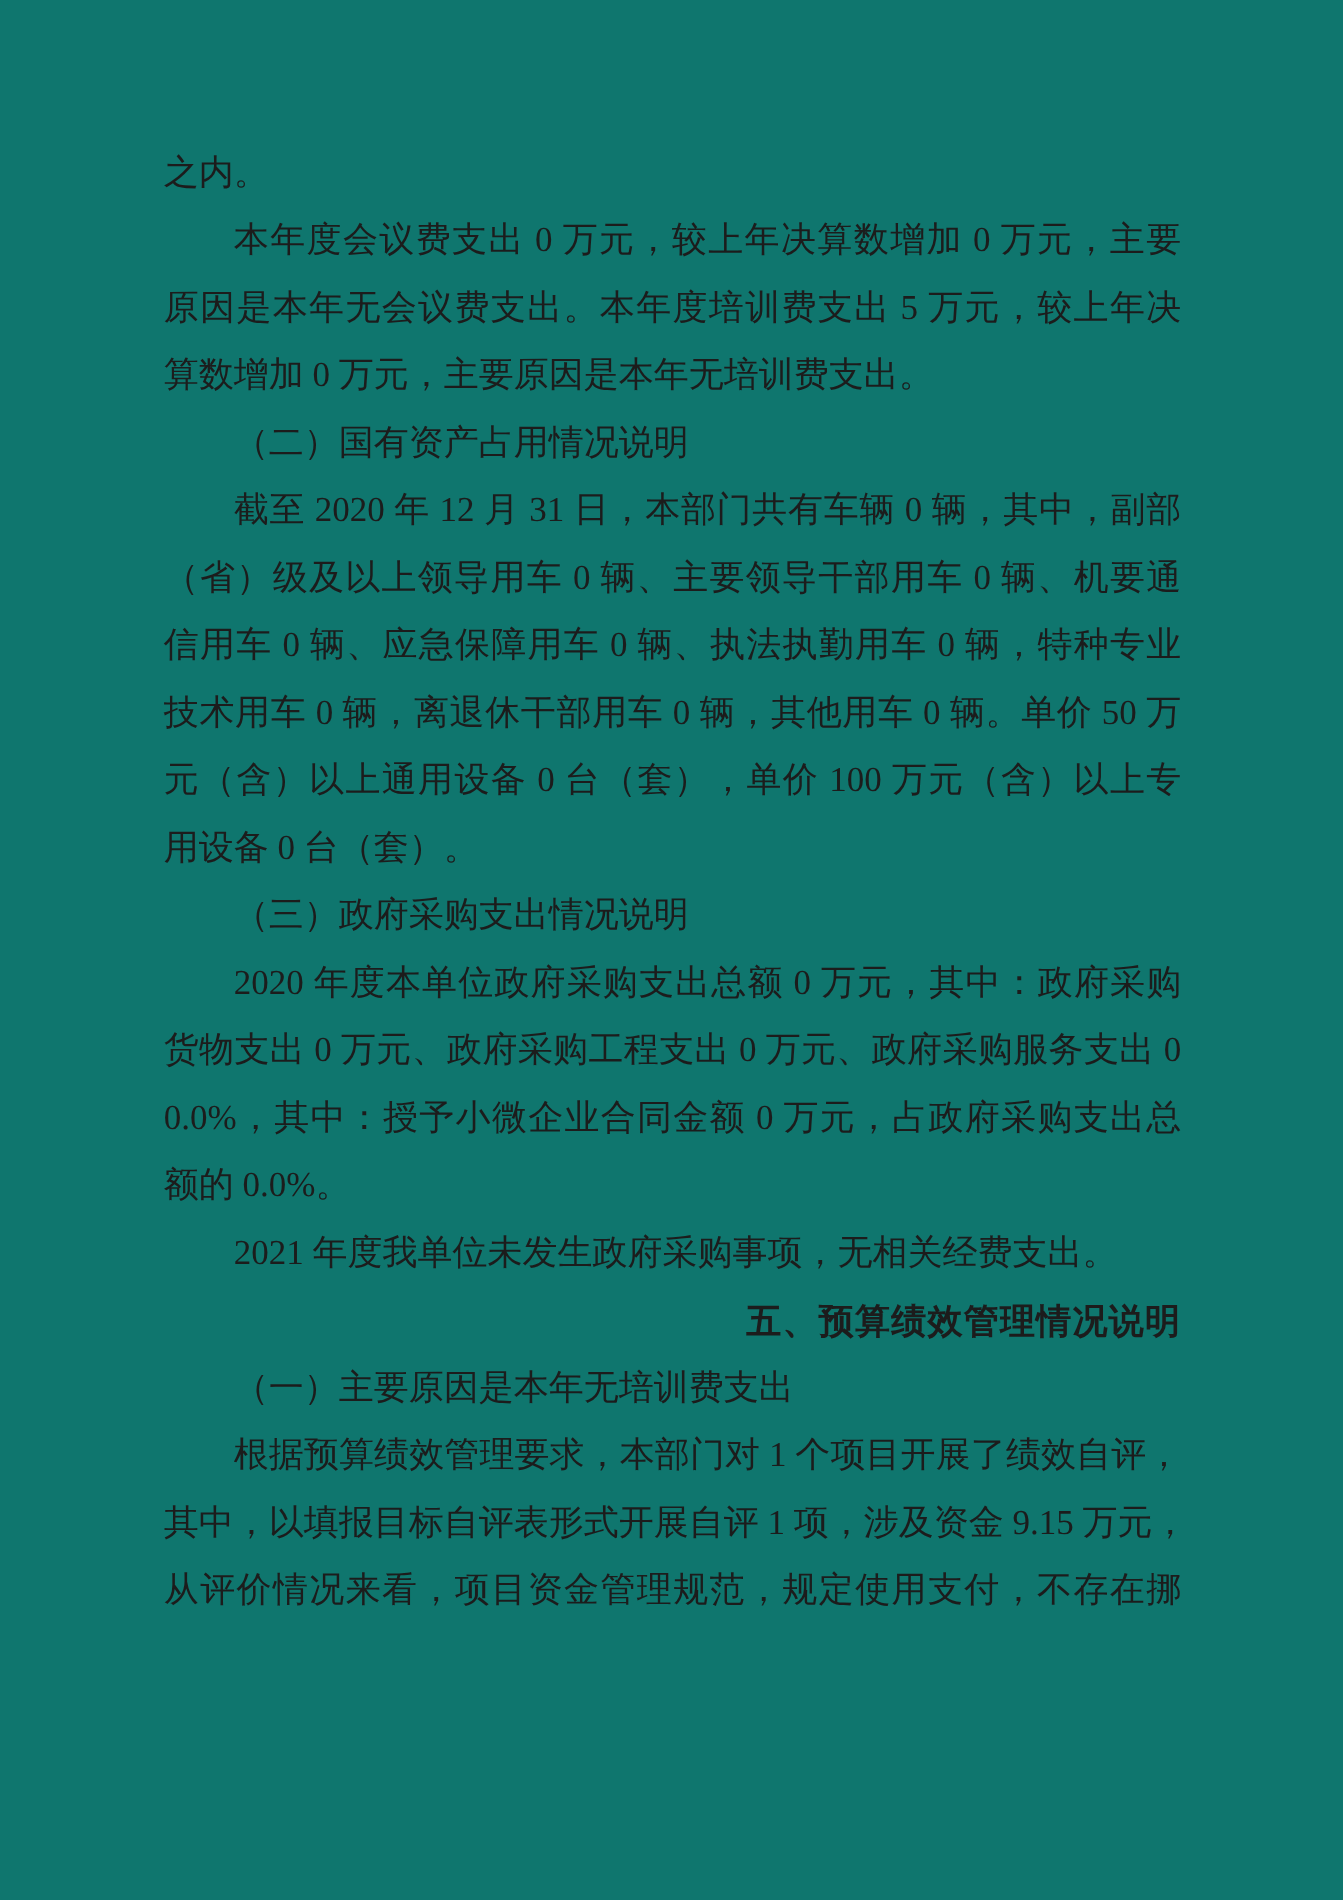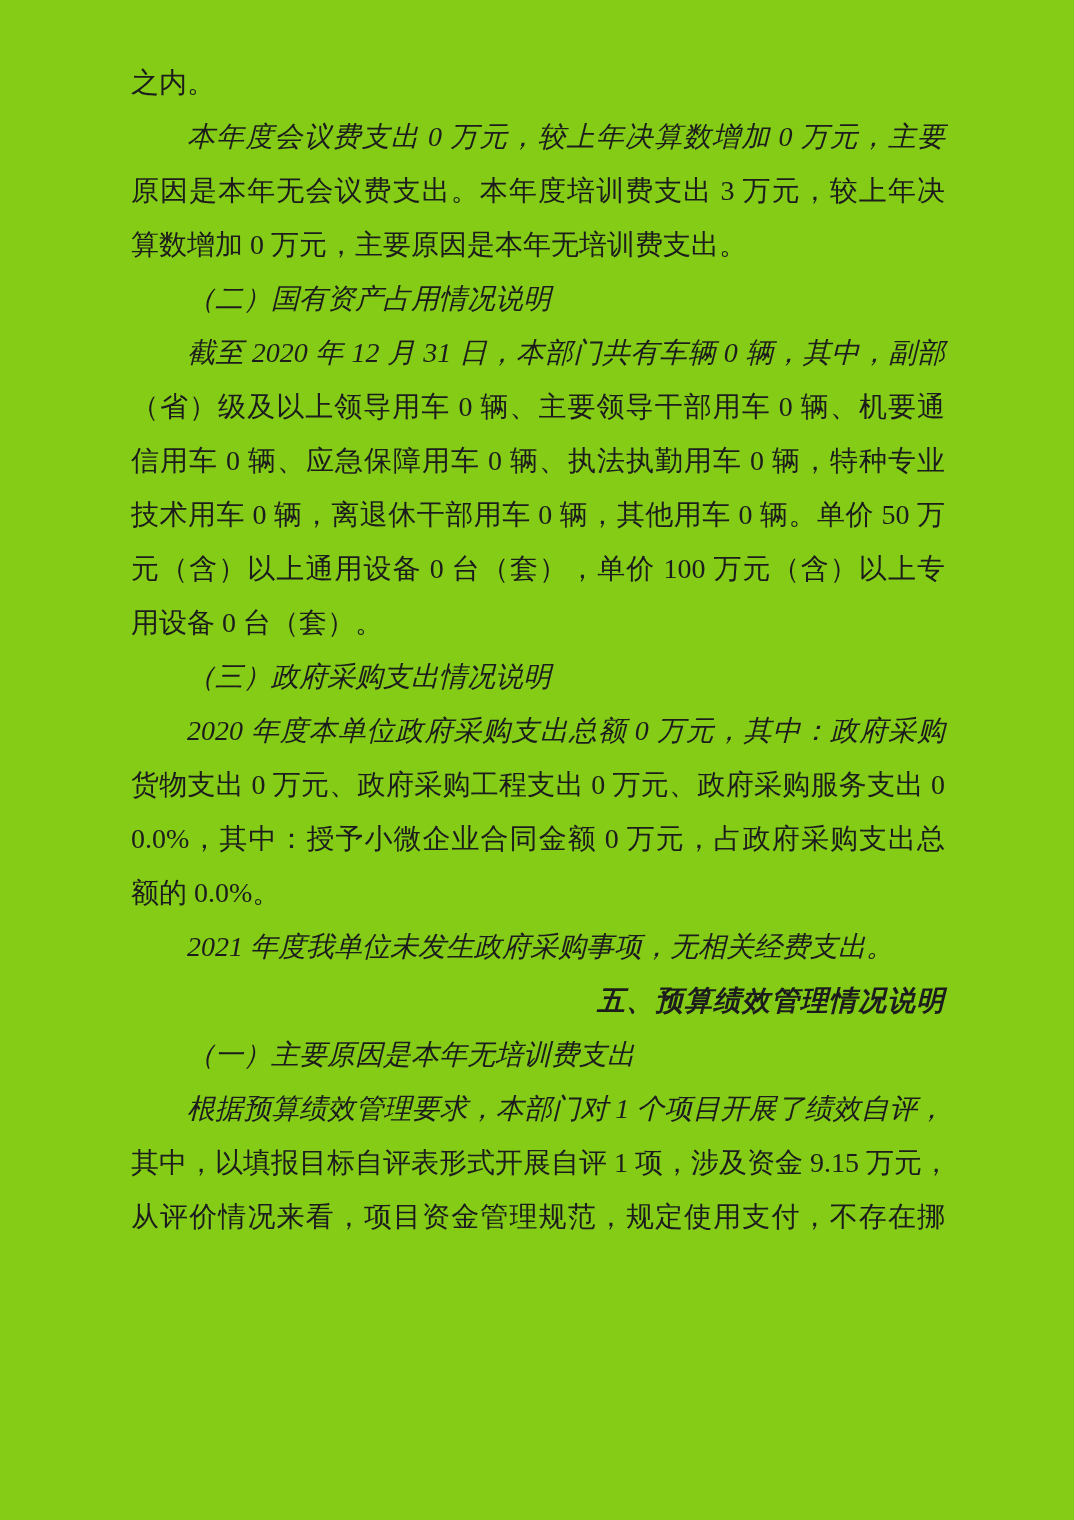--- a/index.html
+++ b/index.html
@@ -4,56 +4,55 @@
 <style>
   html, body {
     margin: 0;
     padding: 0;
     background: #ffffff;
   }
   .page {
     position: relative;
     width: 1074px;
     height: 1520px;
-    background: #84cc16;
+    background: #0f766e;
     box-sizing: border-box;
-    padding: 56px 129px 0 131px;
+    padding: 112px 129px 0 131px;
     overflow: hidden;
   }
   .line {
     font-family: "Liberation Serif", "DejaVu Serif", serif;
     font-size: 28px;
     line-height: 54px;
     height: 54px;
     color: #1c1c1c;
     white-space: nowrap;
     text-align: left;
   }
   .indent {
     text-indent: 56px;
-    font-style: italic;
   }
   .just {
     text-align: justify;
     text-align-last: justify;
   }
   .heading {
     font-family: "Liberation Sans", "DejaVu Sans", sans-serif;
     font-weight: bold;
     letter-spacing: 1px;
     text-align: right;
   }
 </style>
 </head>
 <body>
 
 <div class="page">
   <div class="line">之内。</div>
   <div class="line indent just">本年度会议费支出 0 万元，较上年决算数增加 0 万元，主要</div>
-  <div class="line just">原因是本年无会议费支出。本年度培训费支出 3 万元，较上年决</div>
+  <div class="line just">原因是本年无会议费支出。本年度培训费支出 5 万元，较上年决</div>
   <div class="line">算数增加 0 万元，主要原因是本年无培训费支出。</div>
   <div class="line indent">（二）国有资产占用情况说明</div>
   <div class="line indent just">截至 2020 年 12 月 31 日，本部门共有车辆 0 辆，其中，副部</div>
   <div class="line just">（省）级及以上领导用车 0 辆、主要领导干部用车 0 辆、机要通</div>
   <div class="line just">信用车 0 辆、应急保障用车 0 辆、执法执勤用车 0 辆，特种专业</div>
   <div class="line just">技术用车 0 辆，离退休干部用车 0 辆，其他用车 0 辆。单价 50 万</div>
   <div class="line just">元（含）以上通用设备 0 台（套），单价 100 万元（含）以上专</div>
   <div class="line">用设备 0 台（套）。</div>
   <div class="line indent">（三）政府采购支出情况说明</div>
   <div class="line indent just">2020 年度本单位政府采购支出总额 0 万元，其中：政府采购</div>

